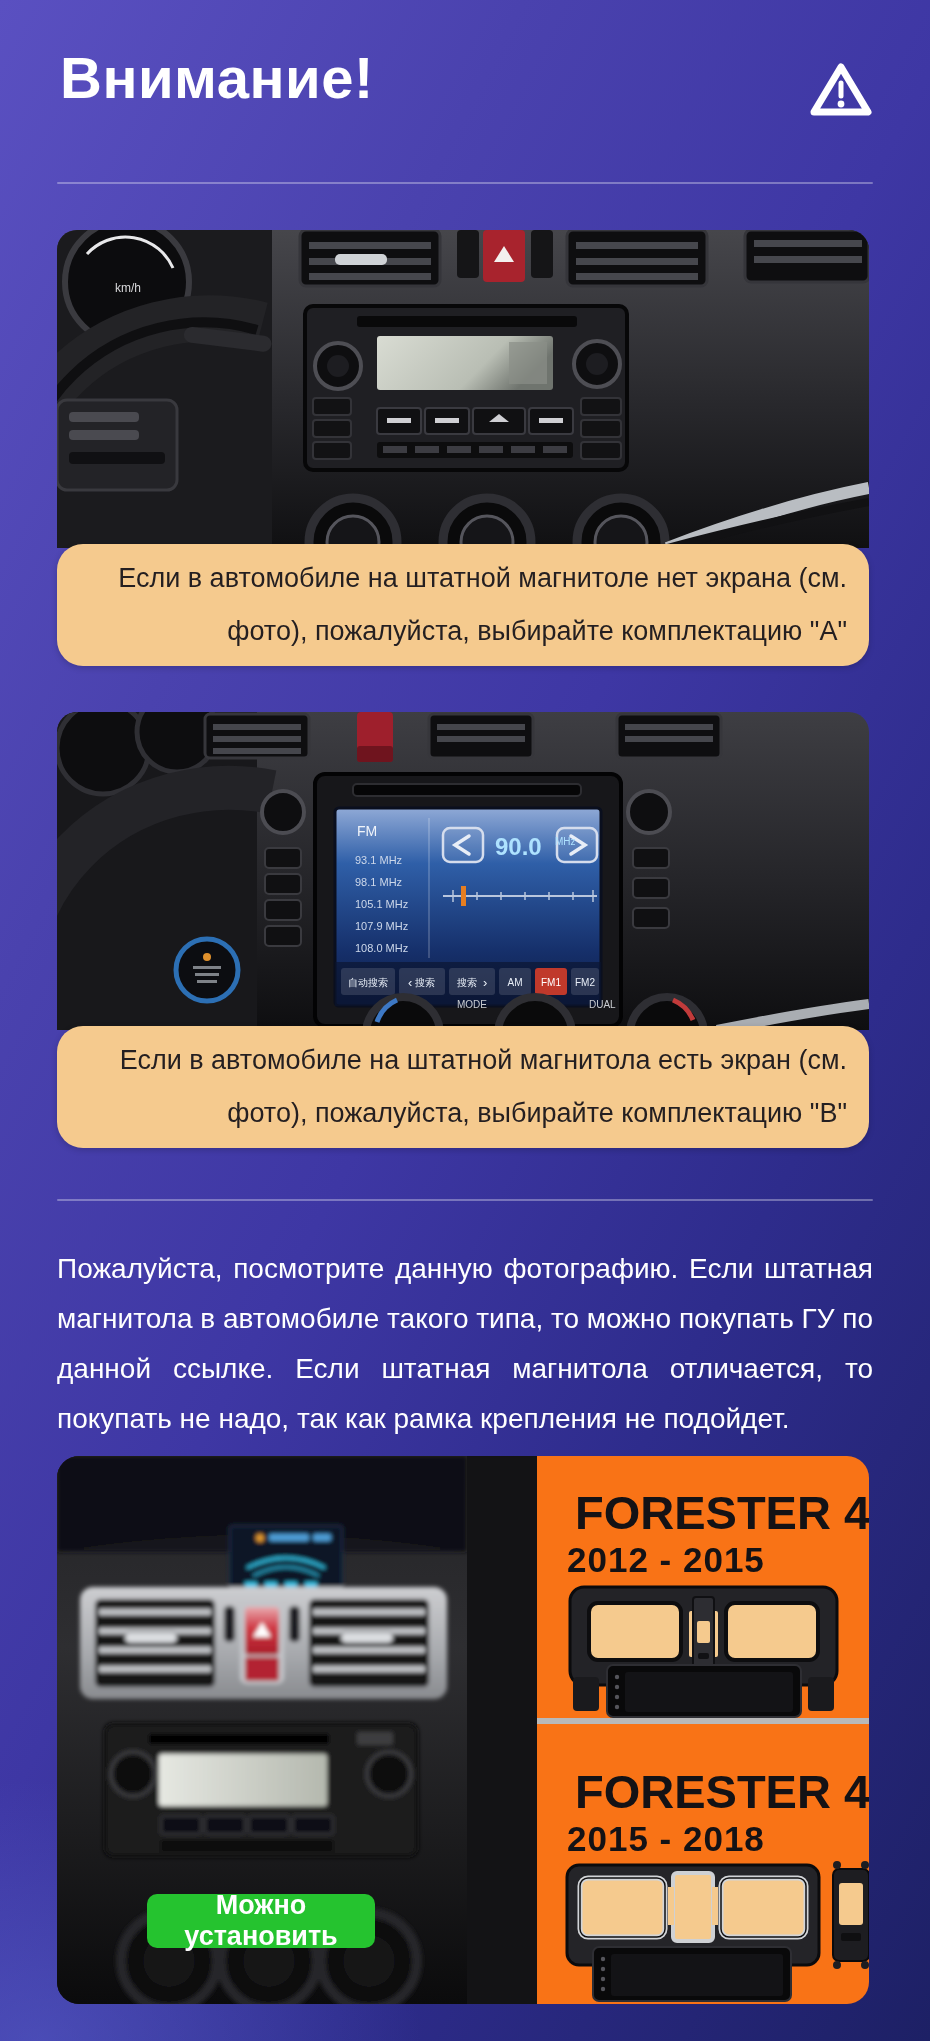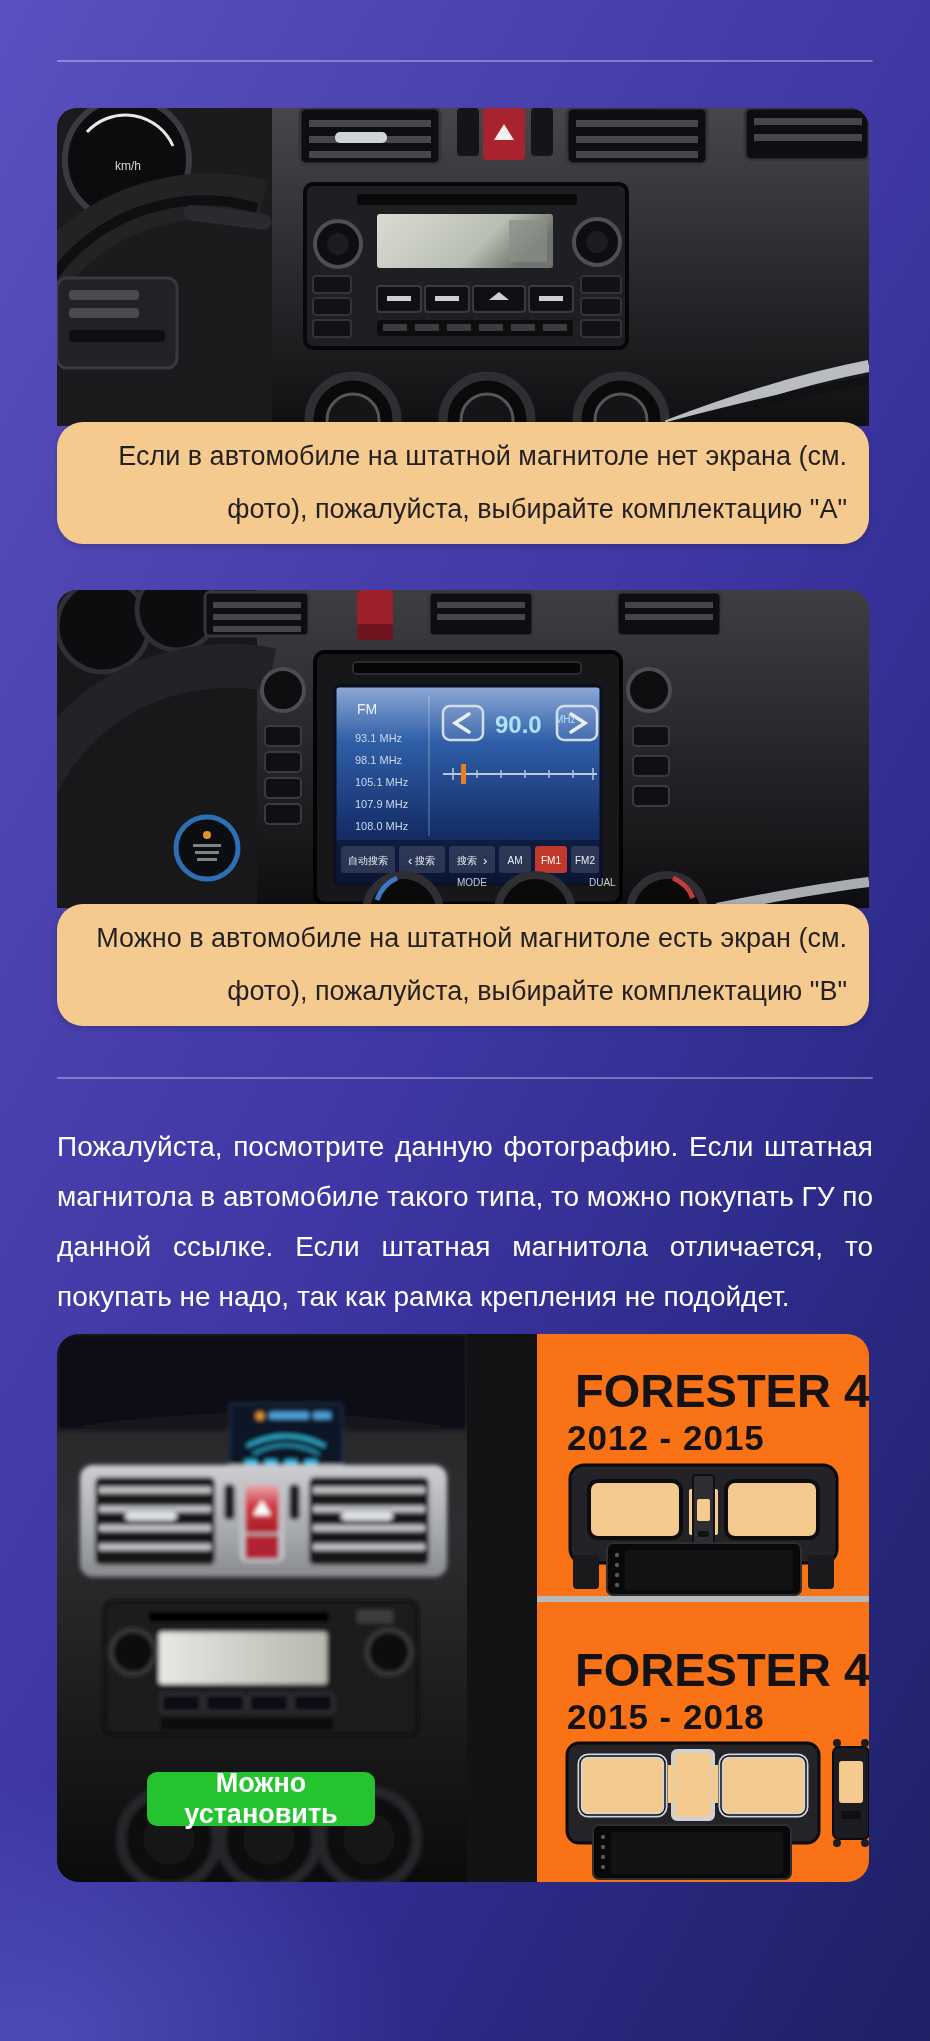--- a/index.html
+++ b/index.html
@@ -59,20 +59,30 @@
   .frame-art { position:absolute; }
   .badge { position:absolute; width:52px; height:52px; border-radius:50%; display:flex; align-items:center; justify-content:center; }
   .badge-ok { background:#1ec84e; left:347px; top:205px; box-shadow:0 2px 5px rgba(0,0,0,0.25); }
   .badge-no { background:#f5393c; left:347px; top:223px; box-shadow:0 2px 5px rgba(0,0,0,0.25); }
 </style>
 </head>
 <body>
 
 <div class="page">
 
+  <div class="hdr">
+    <div class="title">Внимание!</div>
+    <div class="warn-ico">
+      <svg width="64" height="56" viewBox="0 0 64 56">
+        <polygon points="32,5 59,50 5,50" fill="none" stroke="#ffffff" stroke-width="7" stroke-linejoin="round"></polygon>
+        <line x1="32" y1="21" x2="32" y2="34" stroke="#ffffff" stroke-width="5" stroke-linecap="round"></line>
+        <circle cx="32" cy="42" r="3.4" fill="#ffffff"></circle>
+      </svg>
+    </div>
+  </div>
 
   <div class="divider"></div>
 
   <section class="card">
     <div class="photo-wrap">
       <svg width="812" height="318" viewBox="0 0 812 318">
         <defs>
           <linearGradient id="p1bg" x1="0" y1="0" x2="0" y2="1">
             <stop offset="0" stop-color="#46464b"></stop>
               <stop offset="0.55" stop-color="#28282c"></stop>
@@ -261,21 +271,21 @@
         <text x="400" y="296" font-size="10" fill="#c9ccd1">MODE</text>
         <text x="532" y="296" font-size="10" fill="#c9ccd1">DUAL</text>
         <circle cx="346" cy="322" r="37" fill="#0a0a0b" stroke="#2e2e33" stroke-width="8"></circle>
         <circle cx="478" cy="322" r="37" fill="#0a0a0b" stroke="#2e2e33" stroke-width="8"></circle>
         <circle cx="610" cy="322" r="37" fill="#0a0a0b" stroke="#2e2e33" stroke-width="8"></circle>
         <path d="M320 310 A37 37 0 0 1 340 288" fill="none" stroke="#3d78c4" stroke-width="5"></path>
         <path d="M616 288 A37 37 0 0 1 636 308" fill="none" stroke="#c23b3b" stroke-width="5"></path>
         <path d="M660 318 Q750 300 812 292" fill="none" stroke="#a9adb2" stroke-width="10"></path>
       </svg>
     </div>
-    <div class="caption">Можно в автомобиле на штатной магнитоле есть экран (см.
+    <div class="caption">Если в автомобиле на штатной магнитола есть экран (см.
 фото), пожалуйста, выбирайте комплектацию "B"</div>
   </section>
 
   <div class="divider" style="margin-top:51px"></div>
 
   <p class="note">Пожалуйста, посмотрите данную фотографию. Если штатная магнитола в автомобиле такого типа, то можно покупать ГУ по данной ссылке. Если штатная магнитола отличается, то покупать не надо, так как рамка крепления не подойдет.</p>
 
   <section class="compat">
     <div class="compat-photo">
       <svg width="410" height="548" viewBox="0 0 410 548">

